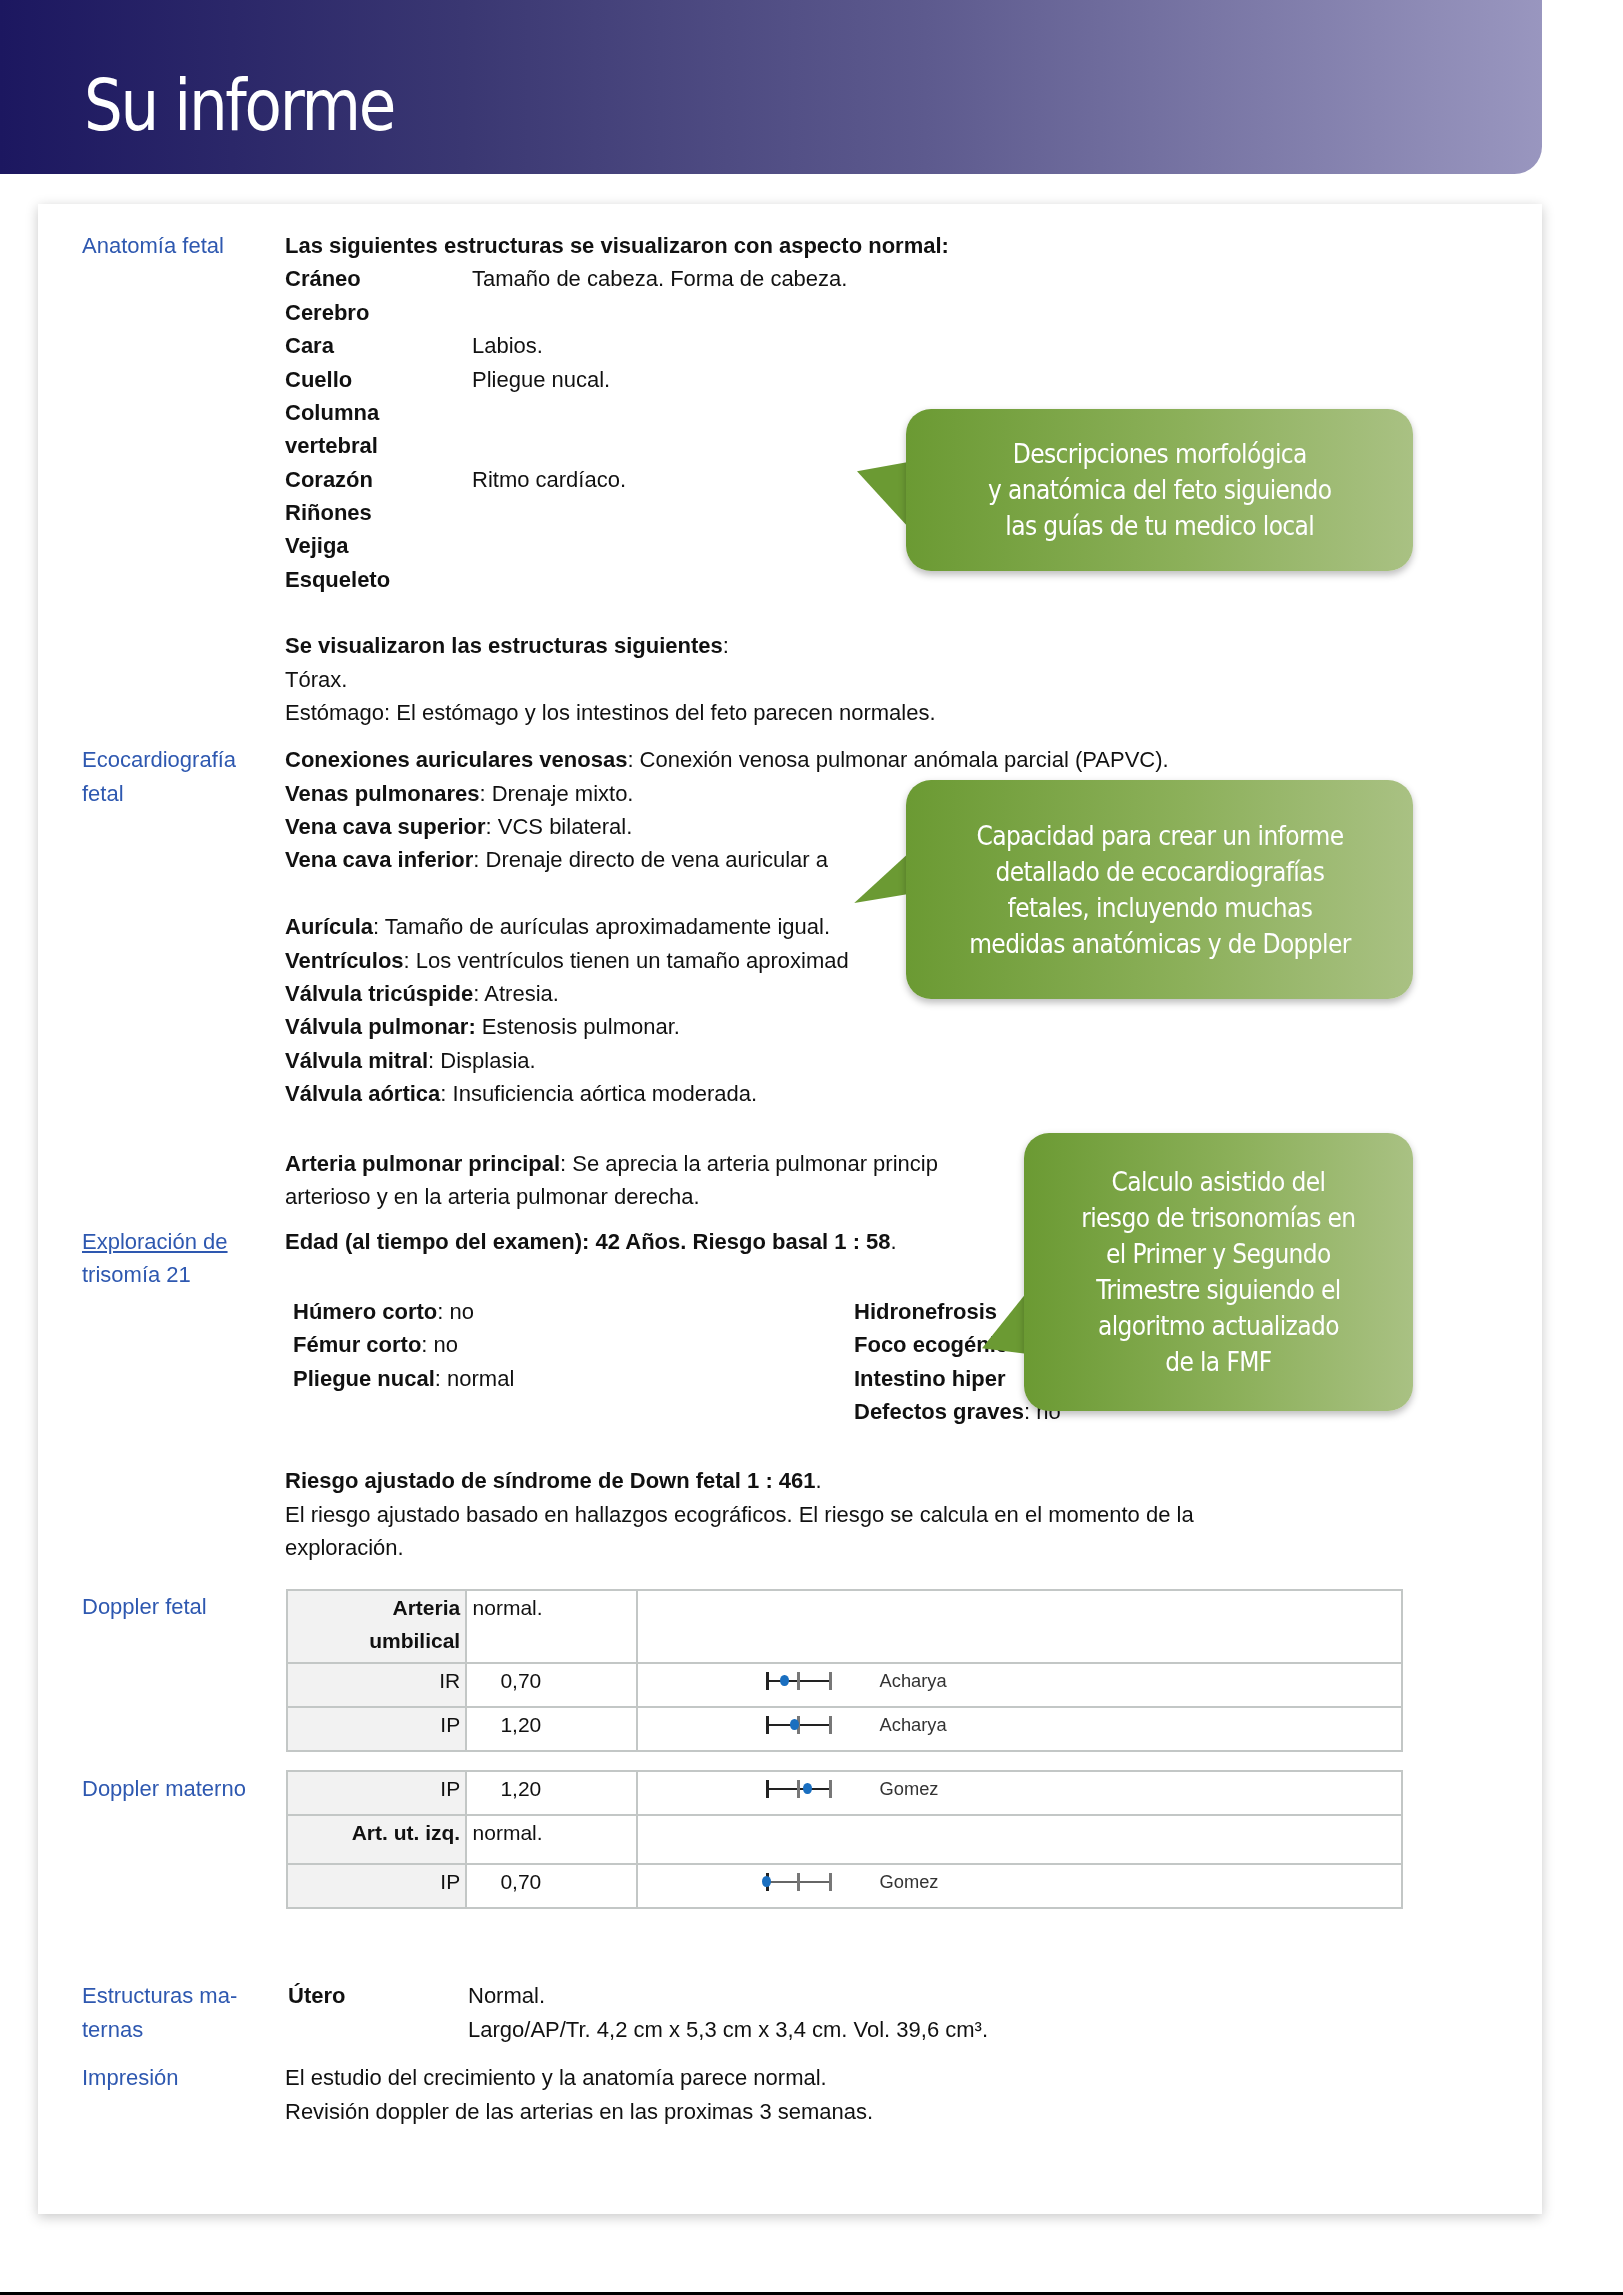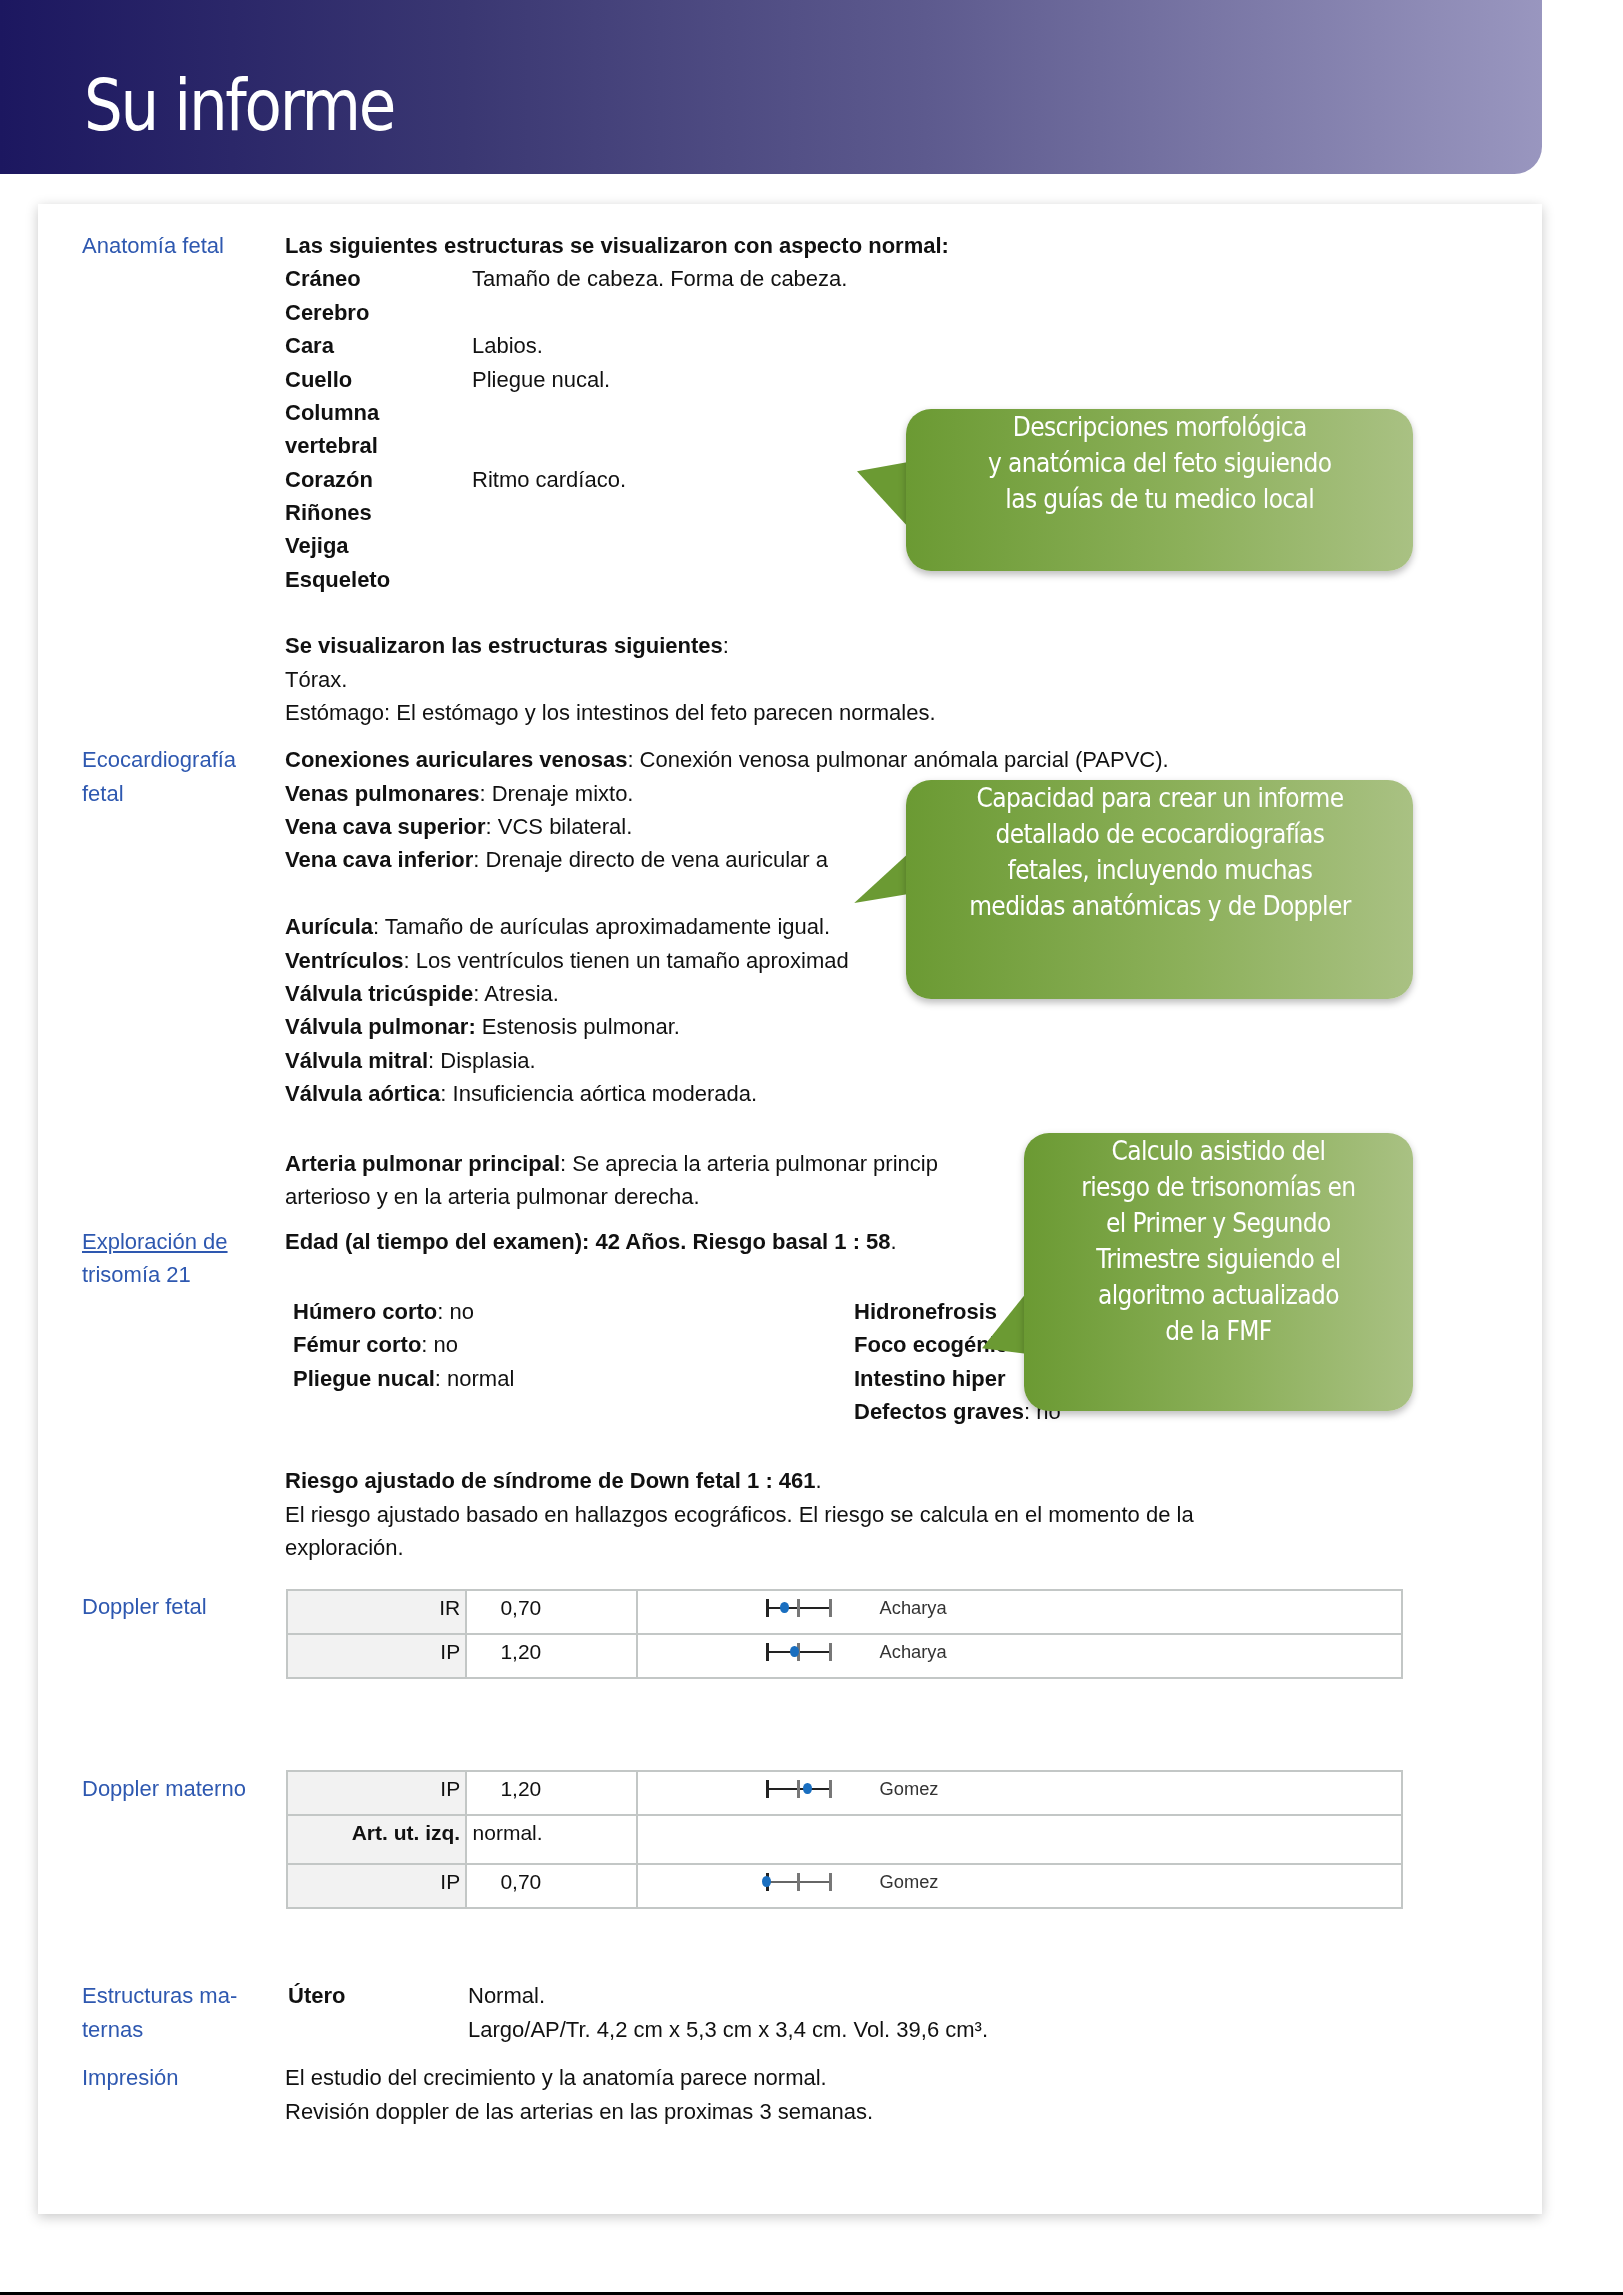--- a/index.html
+++ b/index.html
@@ -13,21 +13,21 @@
                   transform:scaleX(0.86); transform-origin:left top; }
   .card { position:absolute; left:38px; top:204px; width:1504px; height:2010px; background:#fff;
           box-shadow:0 2.6px 11.8px rgba(0,0,0,0.22); }
   .sec-label { position:absolute; left:82px; color:#2e58b0; font-size:22px; line-height:33px; }
   .txt { position:absolute; font-size:22px; line-height:33px; color:#111; white-space:nowrap; }
   .b { font-weight:bold; }
   .bubble { position:absolute; color:#fff; font-family:"DejaVu Sans", sans-serif; text-align:center;
             font-size:26px; line-height:36px; letter-spacing:-0.7px;
             background:linear-gradient(90deg,#6b9a33 0%,#8cb05a 55%,#a9c183 100%);
             border-radius:25px; box-shadow:0 3.9px 7.9px rgba(0,0,0,0.25);
-            display:flex; align-items:flex-start; justify-content:center; }
+            display:flex; align-items:center; justify-content:center; }
   .bubble span { display:block; transform:scaleX(0.9); }
   .tail { position:absolute; width:0; height:0; }
   table.dop { position:absolute; left:286px; border-collapse:collapse; font-size:21px; }
   table.dop td { border:2.6px solid #c3c7c6; padding:0 5.2px; height:42px; vertical-align:top; line-height:33px; }
   table.dop td.lbl { background:#f2f2f2; text-align:right; font-weight:bold; width:167px; }
   table.dop td.lbl.n { font-weight:normal; }
   table.dop td.val { width:157px; }
   table.dop td.val.num { padding-left:33px; width:130px; }
   table.dop td.graph { width:753px; position:relative; }
   .range { position:absolute; top:15.7px; height:0; }
@@ -100,20 +100,25 @@
 <div class="txt" style="left:854px;top:1362px;"><span class="b">Intestino hiper</span><span></span></div>
 <div class="txt" style="left:854px;top:1395px;"><span class="b">Defectos graves</span><span>: no</span></div>
 
 <div class="txt" style="left:285px;top:1464px;"><span class="b">Riesgo ajustado de síndrome de Down fetal 1 : 461</span><span>.</span></div>
 <div class="txt" style="left:285px;top:1498px;">El riesgo ajustado basado en hallazgos ecográficos. El riesgo se calcula en el momento de la</div>
 <div class="txt" style="left:285px;top:1531px;">exploración.</div>
 
 <div class="sec-label" style="top:1590px;">Doppler fetal</div>
 <table class="dop" style="top:1589px;">
   <tbody>
+      <tr style="height:73px;">
+    <td class="lbl"><span>Arteria</span><br><span>umbilical</span></td>
+    <td class="val">normal.</td>
+    <td class="graph"></td>
+  </tr>
   <tr>
     <td class="lbl n">IR</td>
     <td class="val num">0,70</td>
     <td class="graph">
       <div class="range" style="left:128px;">
         <div class="rline" style="left:0;width:65px;"></div>
         <div class="tick" style="left:0;"></div>
             <div class="tick g" style="left:31px;"></div>
             <div class="tick g" style="left:63px;"></div>
         <div class="dot" style="left:14.4px;"></div>

